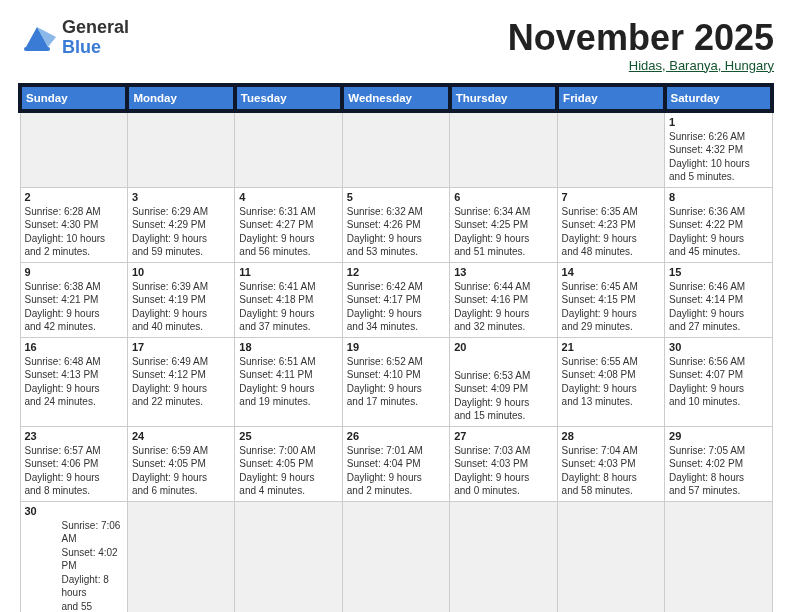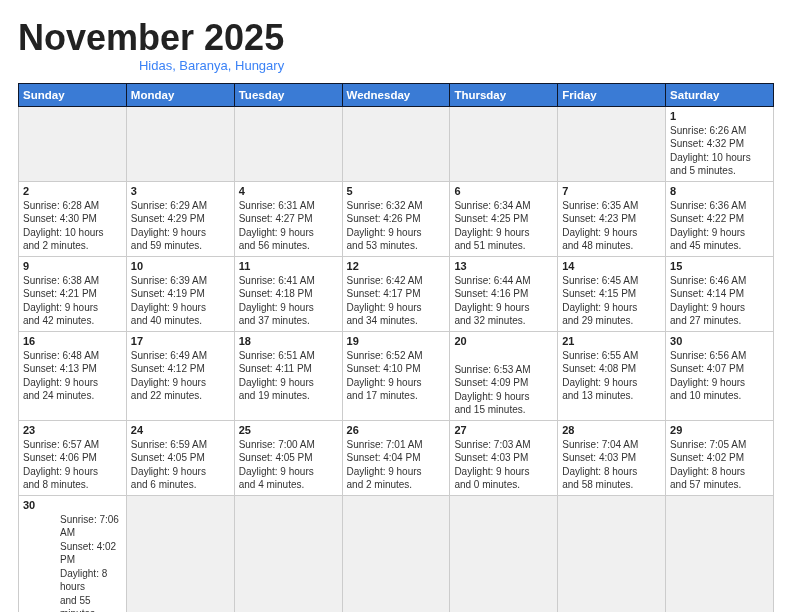--- a/index.html
+++ b/index.html
@@ -44,35 +44,36 @@
       text-align: right;
     }
     .month-title {
       font-size: 36px;
       font-weight: bold;
       color: #222;
       line-height: 1.1;
     }
     .subtitle {
       font-size: 13px;
-      color: #3b82f6;
+      color: #14532d;
+      text-decoration: underline;
     }
     .calendar {
       width: 100%;
       border-collapse: collapse;
       table-layout: fixed;
     }
     .calendar th {
       background: #3a7bd5;
       color: #fff;
       font-size: 11.5px;
       font-weight: bold;
       padding: 5px 4px;
       text-align: left;
-      border: 1px solid #0f172a;
+      border: 4px solid #0f172a;
     }
     .calendar td {
       border: 1px solid #ccc;
       vertical-align: top;
       padding: 3px 4px;
       font-size: 9px;
       color: #333;
       background: #fff;
       height: 72px;
     }
@@ -93,20 +94,31 @@
     }
     .last-row td {
       height: 62px;
     }
   </style>
 </head>
 <body>
 
 <div class="page">
   <div class="header">
+    <div class="logo">
+      <svg class="logo-icon" viewBox="0 0 38 38">
+        <polygon points="8,28 19,8 30,28" fill="#3a7bd5"></polygon>
+        <polygon points="19,8 30,28 38,18" fill="#5a9ae0" opacity="0.7"></polygon>
+        <rect x="6" y="28" width="26" height="4" rx="2" fill="#3a7bd5"></rect>
+      </svg>
+      <div class="logo-text">
+        <span>General</span><br>
+        <span style="color:#3a7bd5;font-weight:bold;">Blue</span>
+      </div>
+    </div>
     <div class="title-block">
       <div class="month-title">November 2025</div>
       <div class="subtitle">Hidas, Baranya, Hungary</div>
     </div>
   </div>
 
   <table class="calendar">
     <thead>
       <tr>
       <th>Sunday</th>

